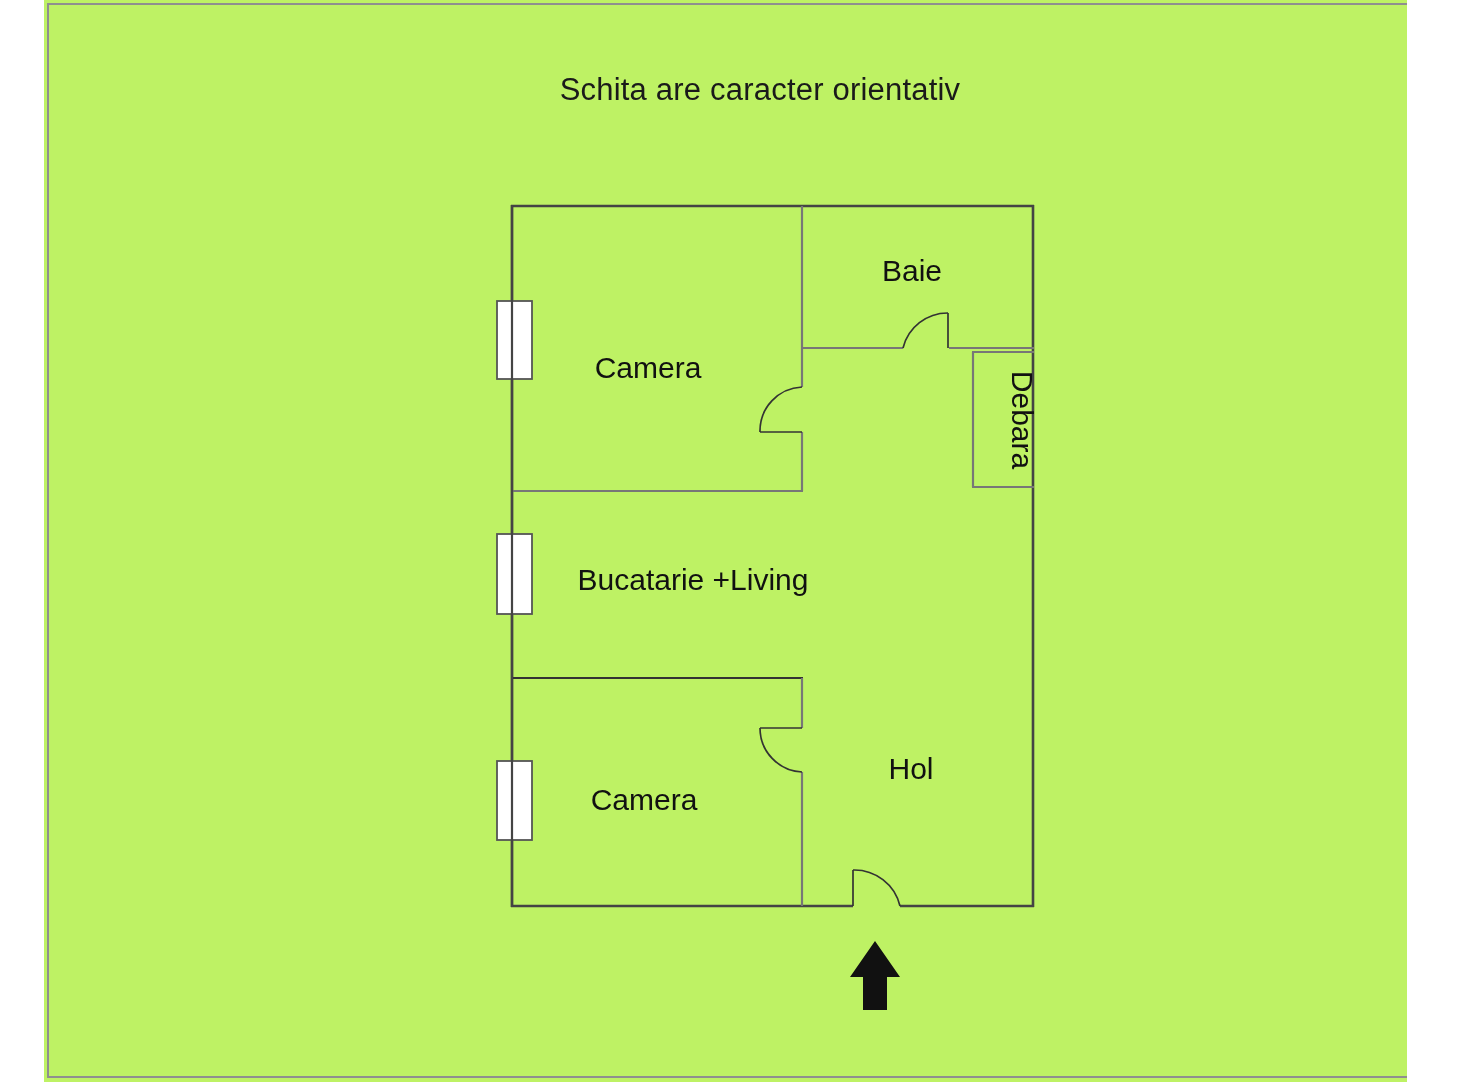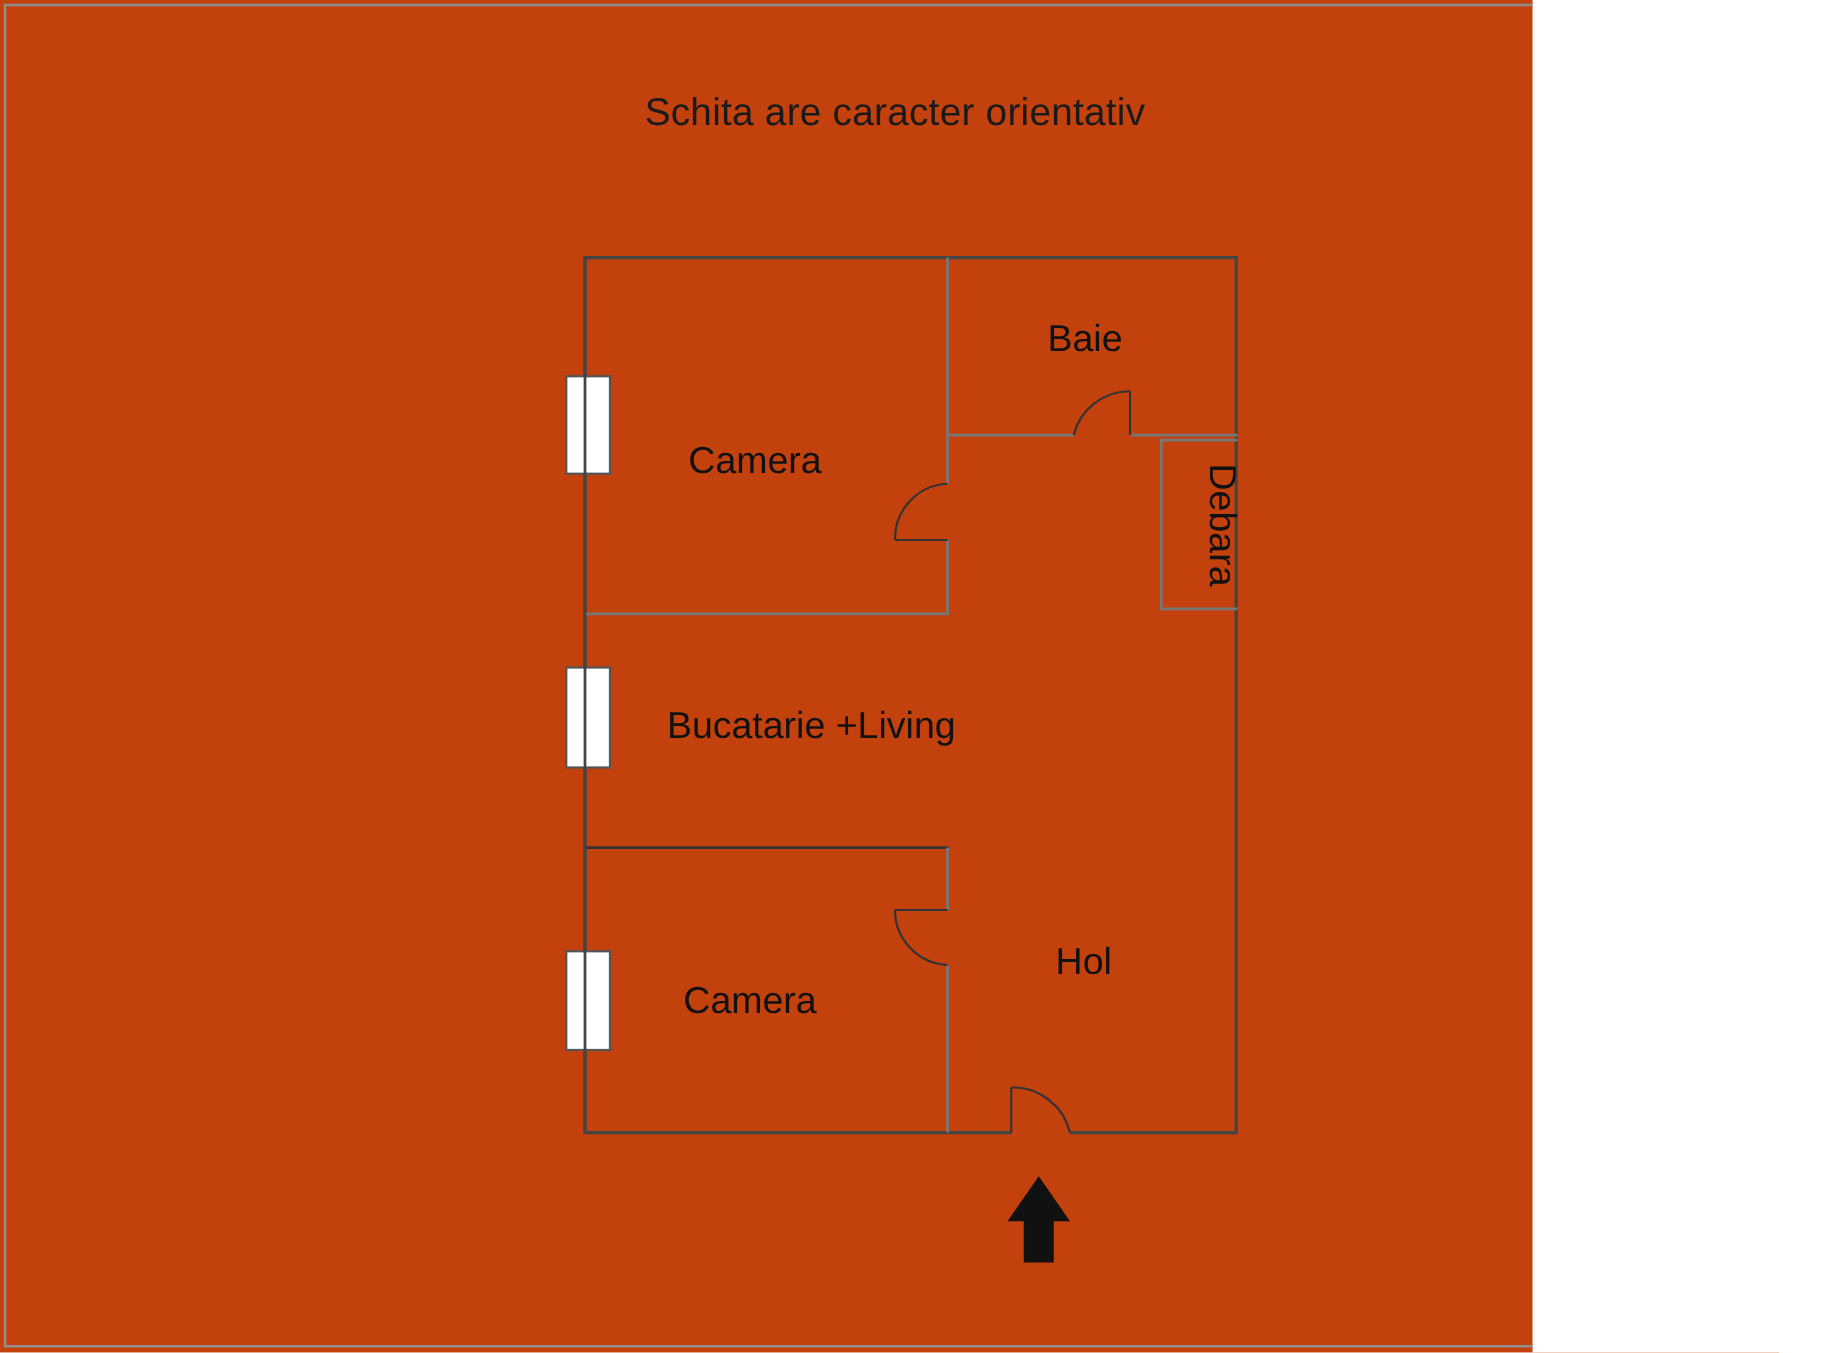--- a/index.html
+++ b/index.html
@@ -5,25 +5,26 @@
   html, body {
     margin: 0;
     padding: 0;
     background: #ffffff;
   }
   body {
     font-family: "Liberation Sans", sans-serif;
   }
   #page {
     position: relative;
-    width: 1226px;
+    width: 1363px;
     height: 1082px;
-    background: #c2410c;
+    background: #bef264;
     box-sizing: border-box;
     overflow: hidden;
+    margin-left: 44px;
   }
   #frame-border {
     position: absolute;
     left: 3px;
     top: 3px;
     width: 1452px;
     height: 1075px;
     border: 2px solid #8f8f8f;
     box-sizing: border-box;
     pointer-events: none;

